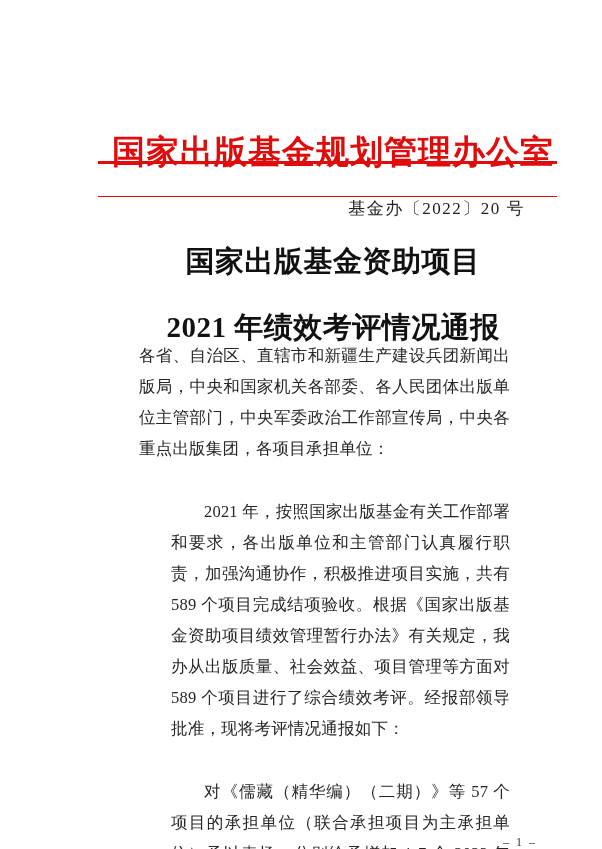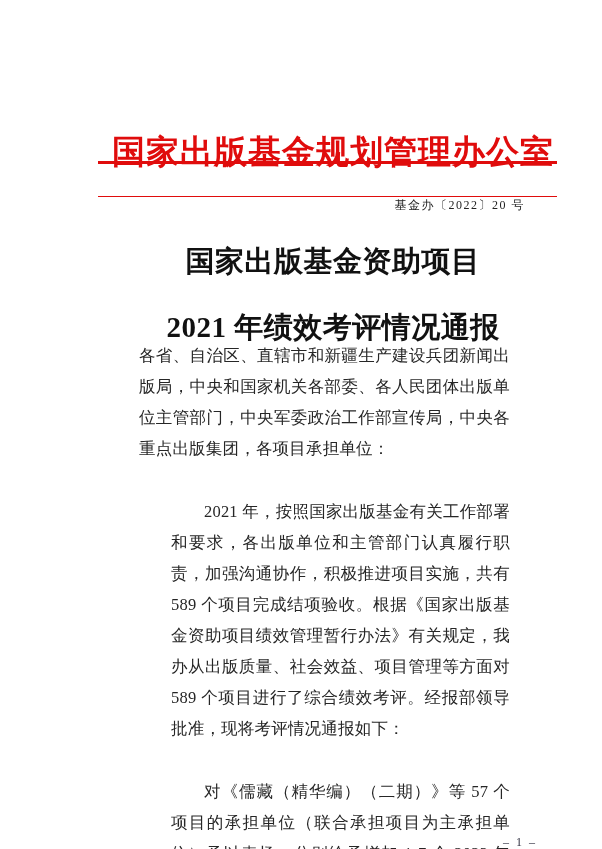--- a/index.html
+++ b/index.html
@@ -34,21 +34,21 @@
     height: 8px;
     border-top: 3px solid #e00c0c;
     border-bottom: 1px solid #e00c0c;
   }
   .doc-number {
     position: absolute;
     left: 66px;
     top: 149px;
     width: 443px;
     text-align: right;
-    font-size: 12px;
+    font-size: 17px;
     color: #222222;
     letter-spacing: 1.5px;
     white-space: nowrap;
   }
   .title-block {
     position: absolute;
     top: 180px;
     left: 0;
     width: 100%;
     text-align: center;

